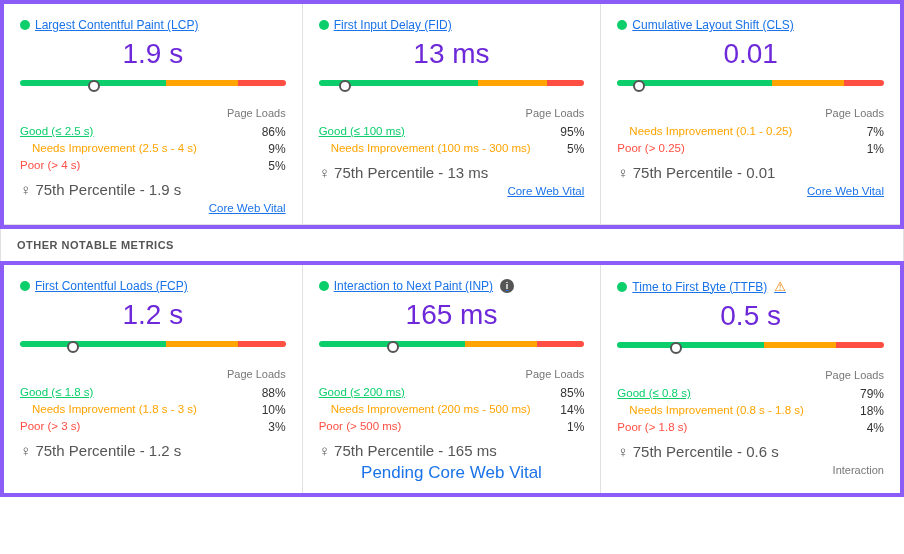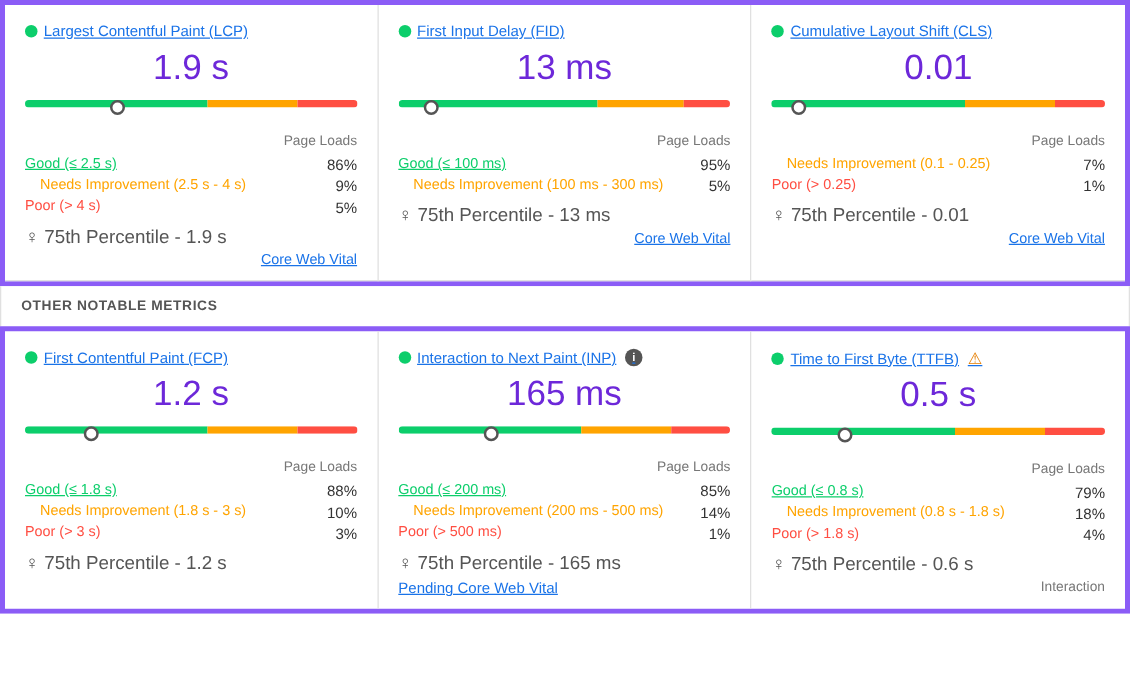--- a/index.html
+++ b/index.html
@@ -130,25 +130,24 @@
       font-weight: bold;
       cursor: pointer;
       margin-left: 2px;
     }
     .warning-icon {
       color: #e67e00;
       font-size: 13px;
       margin-left: 2px;
     }
     .pending-link {
-      text-align: left;
+      text-align: center;
       color: #1a73e8;
-      text-decoration: underline;
       cursor: pointer;
-      font-size: 12px;
+      font-size: 17px;
       margin-top: 2px;
     }
     .experimental-text {
       text-align: right;
       color: #777;
       font-size: 11px;
       margin-top: 4px;
     }
   </style>
 </head>
@@ -249,21 +248,21 @@
 
 </div>
 
 <div class="section-header">OTHER NOTABLE METRICS</div>
 
 <div class="metrics-grid">
 
   <div class="metric-cell" style="border-bottom:none">
     <div class="metric-title">
       <span class="metric-dot dot-green"></span>
-      <span>First Contentful Paint (FCP)</span>
+      <span>First Contentful Loads (FCP)</span>
     </div>
     <div class="metric-value">1.2 s</div>
     <div class="gauge-container">
       <div class="gauge-marker" style="left: 20%"></div>
       <div class="gauge-bar">
         <div class="gauge-segment-green" style="flex: 55"></div>
         <div class="gauge-segment-orange" style="flex: 27"></div>
         <div class="gauge-segment-red" style="flex: 18"></div>
       </div>
     </div>

